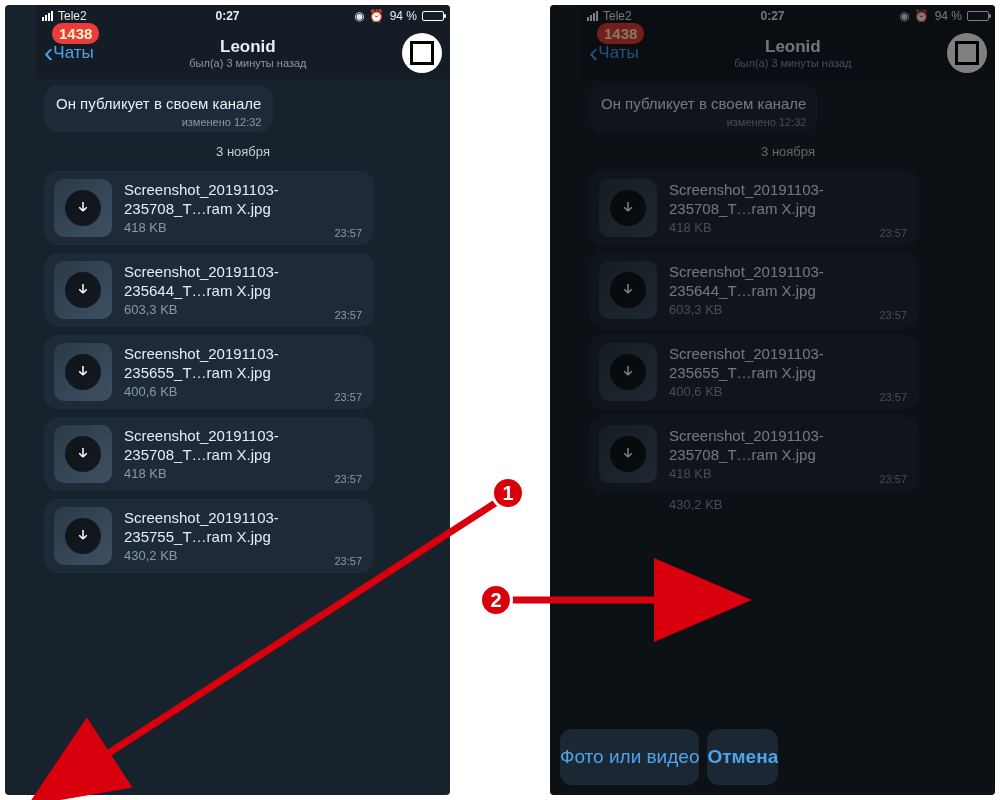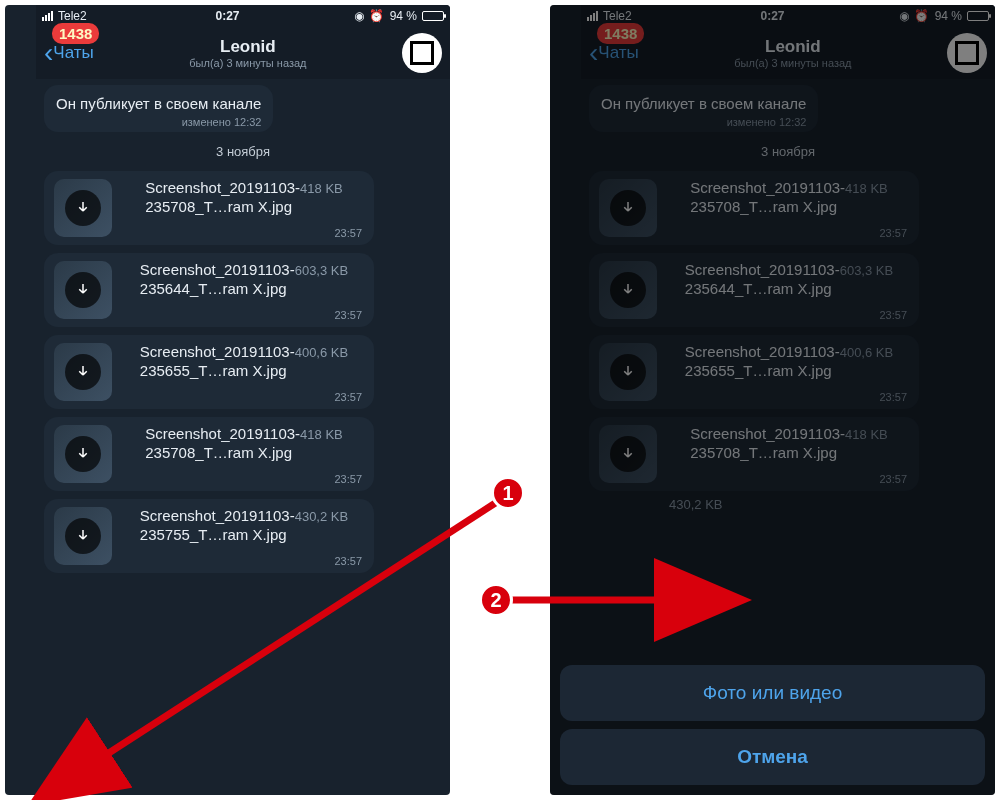--- a/index.html
+++ b/index.html
@@ -96,42 +96,42 @@
   .thumb{
     width:58px;height:58px;border-radius:10px;
     background: linear-gradient(135deg,#2b3a48,#3d5063);
     display:flex;align-items:center;justify-content:center;
     position:relative;
   }
   .dl-circle{
     width:36px;height:36px;border-radius:18px;background:#000a;
     display:flex;align-items:center;justify-content:center;
   }
-  .file-meta{flex:1; display:flex; flex-direction:row; justify-content:center;}
+  .file-meta{flex:1; display:flex; flex-direction:column; justify-content:center;}
   .fname{font-size:15px; line-height:1.25;}
   .fsize{font-size:13px; color:var(--muted); margin-top:2px;}
   .ftime{position:absolute; right:12px; bottom:6px; font-size:11px; color:var(--muted);}
 
   .inputbar{
     position:absolute; bottom:0; left:0; right:0;
     height:46px; background:#141c26;
     display:flex; align-items:center; padding:0 10px; gap:10px;
   }
   .msg-input{
     flex:1; height:34px; background:#1e2a37;
     border-radius:17px; display:flex; align-items:center;
     padding:0 14px; color:var(--muted); font-size:16px;
     justify-content:space-between;
   }
   .icon-btn{ color:var(--muted); }
 
   .dim { position:absolute; inset:0; background:rgba(0,0,0,0.5); }
   .sheet {
     position:absolute; left:10px; right:10px; bottom:10px;
-    display:flex; flex-direction:column; gap:8px;
+    display:flex; flex-direction:row; gap:8px;
   }
   .sheet-group{ background:var(--sheet); border-radius:12px; overflow:hidden;}
   .sheet-item{
     height:56px; display:flex; align-items:center; justify-content:center;
     color:var(--accent); font-size:19px;
     border-bottom:1px solid #0d141c;
   }
   .sheet-item:last-child{border-bottom:none;}
   .sheet-cancel{ font-weight:600; }
 

